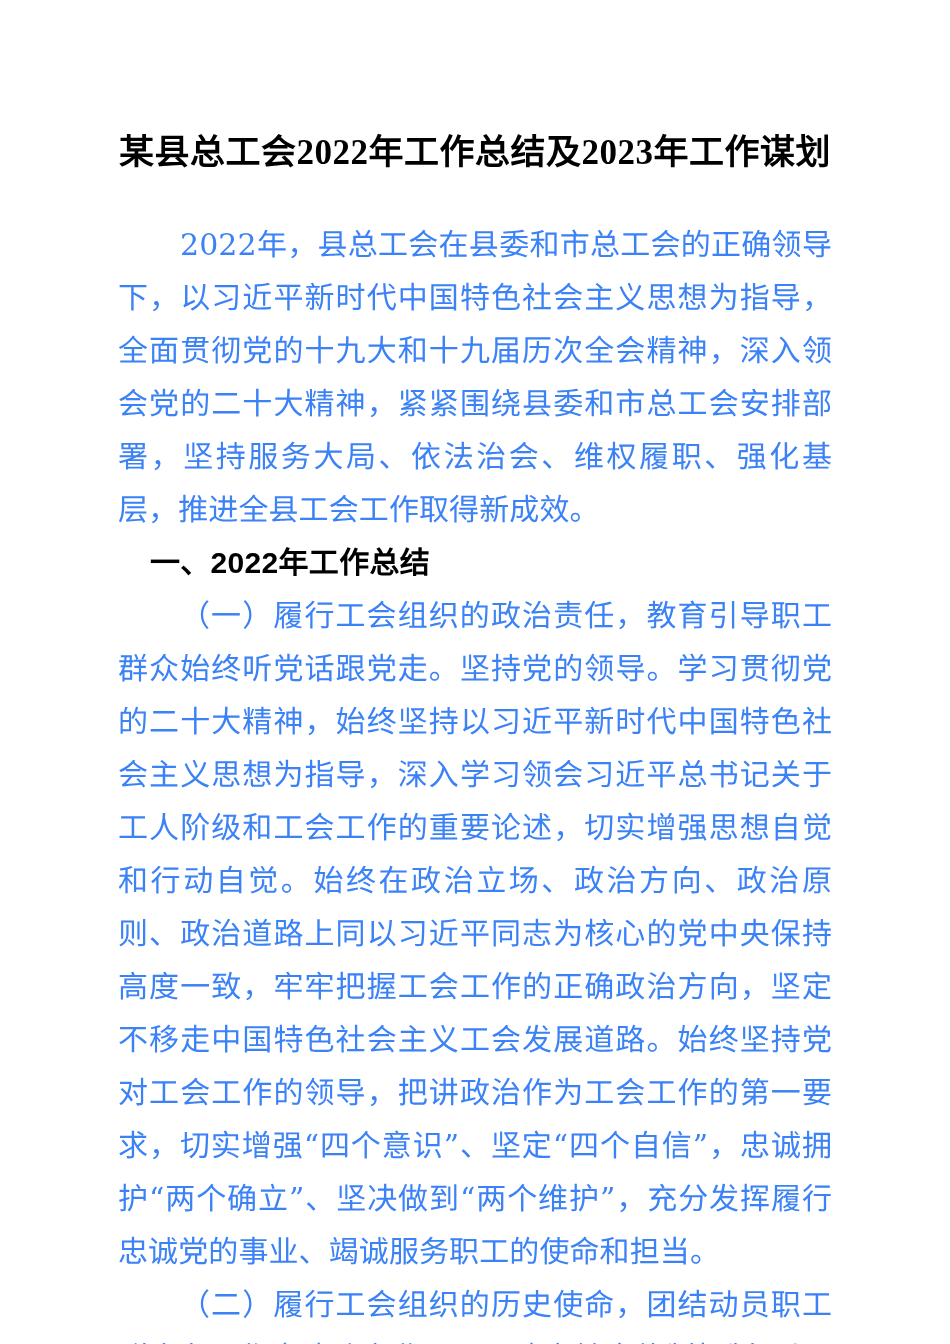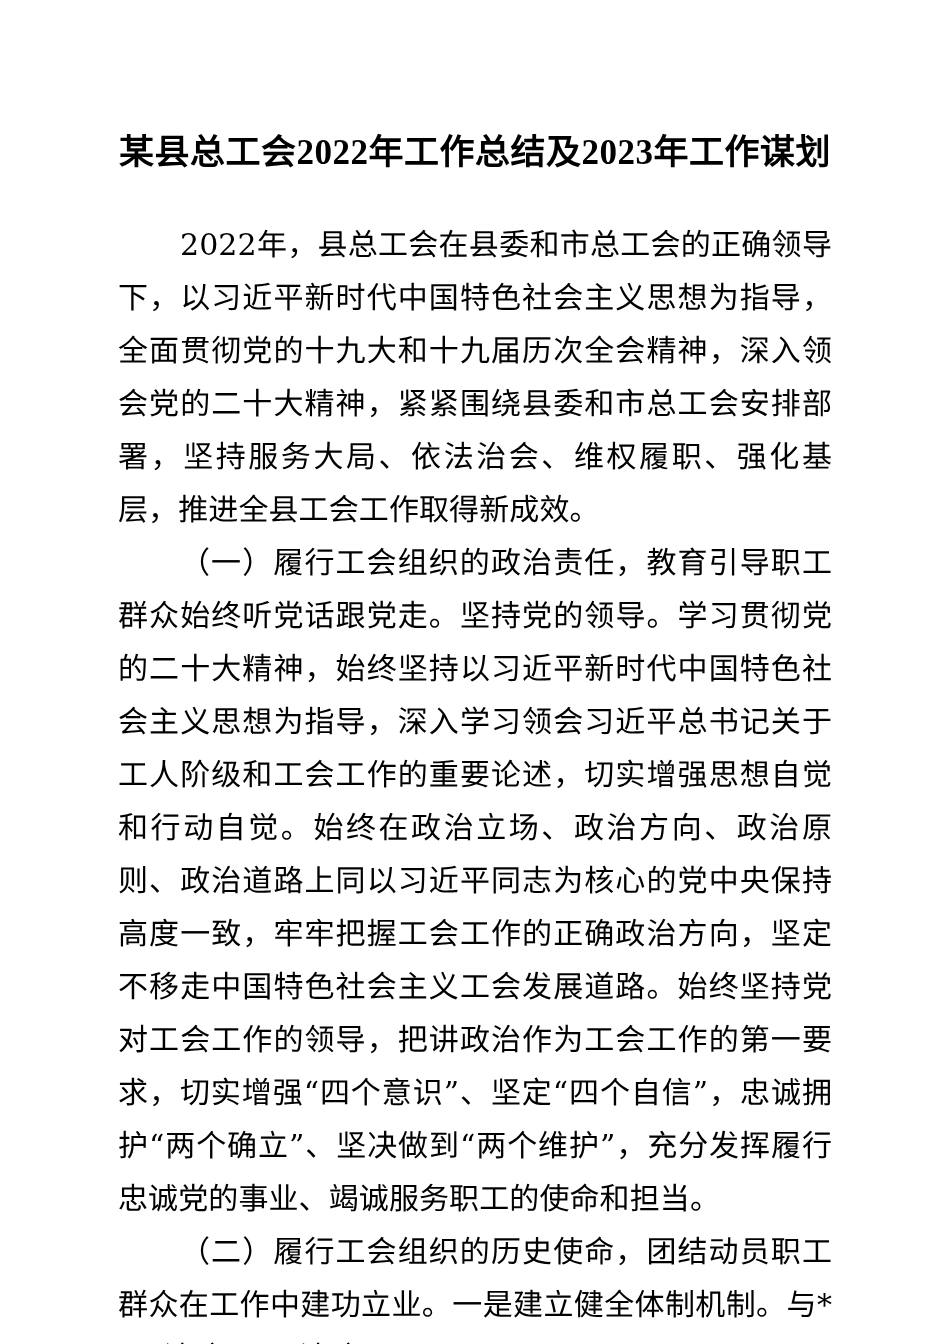--- a/index.html
+++ b/index.html
@@ -51,21 +51,21 @@
 
   
   .para {
     font-family: "DejaVu Serif", "Liberation Serif", serif;
     font-size: 30px;
     line-height: 53px;
     text-align: justify;
     text-justify: inter-ideograph;
     text-align-last: left;
     margin: 0;
-    color: #000000;
+    color: #3b82f6;
     word-break: break-all;
     letter-spacing: 0.1px;
   }
 
   .para.indent {
     text-indent: 62px;
   }
 
   
   .p-lead {
@@ -97,20 +97,21 @@
 <body>
 
 <div class="page">
 
   <div class="doc-body">
 
     <h1 class="doc-title">某县总工会2022年工作总结及2023年工作谋划</h1>
 
     <p class="para indent p-lead">2022年，县总工会在县委和市总工会的正确领导下，以习近平新时代中国特色社会主义思想为指导，全面贯彻党的十九大和十九届历次全会精神，深入领会党的二十大精神，紧紧围绕县委和市总工会安排部署，坚持服务大局、依法治会、维权履职、强化基层，推进全县工会工作取得新成效。</p>
 
+    <h2 class="sec-heading">一、2022年工作总结</h2>
 
     <p class="para indent"><span class="b">（一）履行工会组织的政治责任，教育引导职工群众始终听党话跟党走。</span><span>坚持党的领导。学习贯彻党的二十大精神，始终坚持以习近平新时代中国特色社会主义思想为指导，深入学习领会习近平总书记关于工人阶级和工会工作的重要论述，切实增强思想自觉和行动自觉。始终在政治立场、政治方向、政治原则、政治道路上同以习近平同志为核心的党中央保持高度一致，牢牢把握工会工作的正确政治方向，坚定不移走中国特色社会主义工会发展道路。始终坚持党对工会工作的领导，把讲政治作为工会工作的第一要求，切实增强“四个意识”、坚定“四个自信”，忠诚拥护“两个确立”、坚决做到“两个维护”，充分发挥履行忠诚党的事业、竭诚服务职工的使命和担当。</span></p>
 
     <p class="para indent"><span class="b">（二）履行工会组织的历史使命，团结动员职工群众在工作中建功立业。</span><span>一是建立健全体制机制。与**县法院开展“法院</span></p>
 
   </div>
 
 </div>
 
 </body></html>

